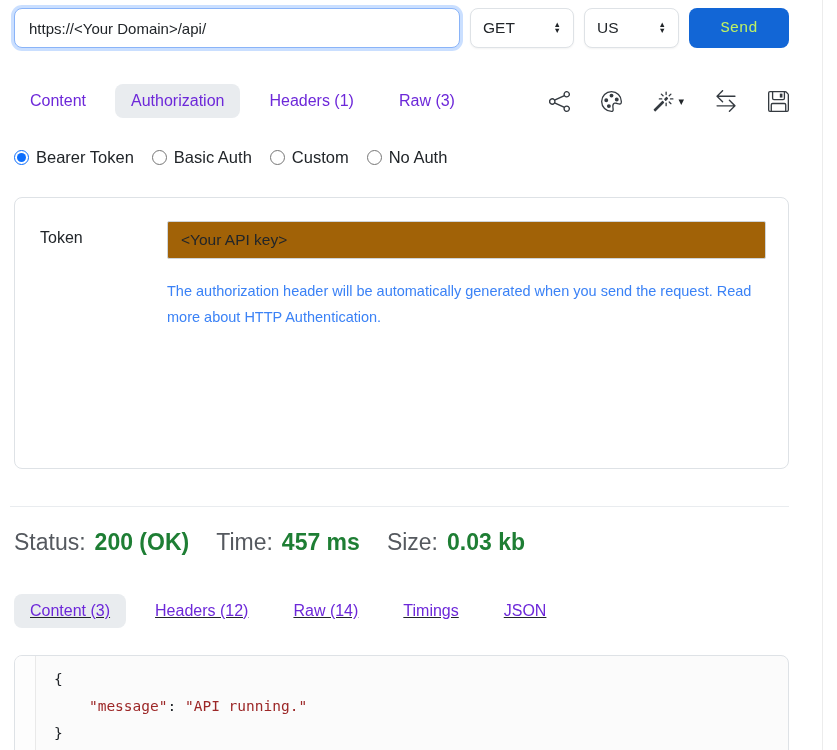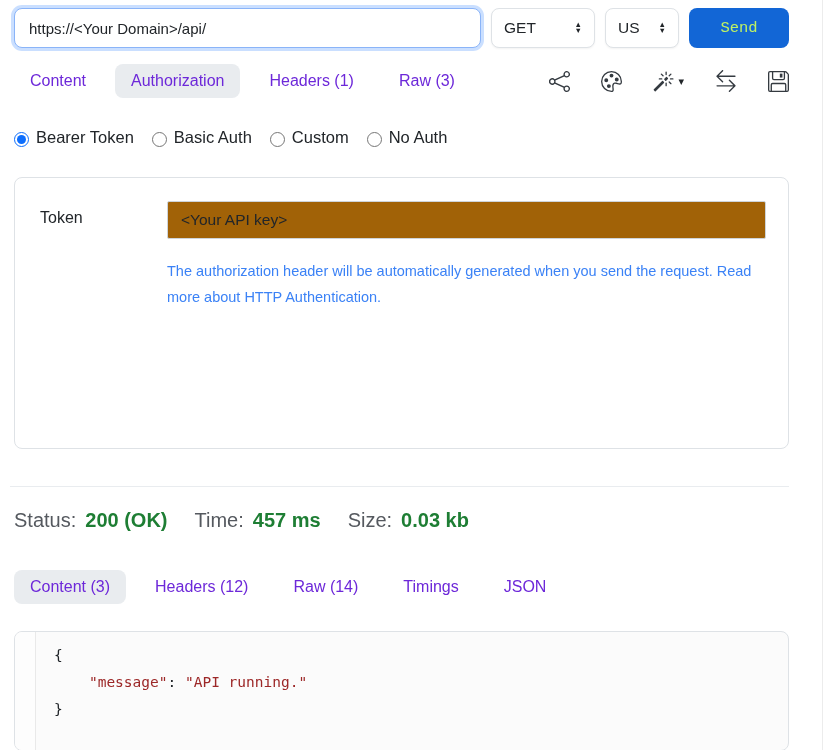--- a/index.html
+++ b/index.html
@@ -10,37 +10,37 @@
     font-family:"Liberation Sans", sans-serif;
     font-size:16px;
   }
   .app {
     width:823px; height:750px;
     border-right:1px solid #ececec;
     padding:8px 33px 0 14px;
   }
 
   
-  .url-row { display:flex; gap:10px; height:40px; margin-bottom:16px; }
+  .url-row { display:flex; gap:10px; height:40px; margin-bottom:36px; }
   .url-input {
     flex:1; min-width:0;
     border:1px solid #8ab4f8; border-radius:8px;
     box-shadow:0 0 0 3px rgba(13,110,253,.22);
     padding:0 14px; font-size:15px; color:#212529;
     font-family:"Liberation Sans", sans-serif;
     outline:none; background:#fff;
   }
   .select-box {
     border:1px solid #dee2e6; border-radius:8px; background:#fff;
     display:flex; align-items:center; justify-content:space-between;
     padding:0 12px; font-size:15.5px; cursor:pointer;
     box-shadow:0 1px 2px rgba(0,0,0,.05);
   }
   .select-method { width:104px; }
-  .select-region { width:74px; }
+  .select-region { width:95px; }
   .updown { display:flex; flex-direction:column; line-height:6px; font-size:7.5px; color:#212529; }
   .send-btn {
     width:100px; border:none; border-radius:8px;
     background:#1266d6; color:#bef264; font-size:15.5px;
     font-family:Liberation Mono, monospace; cursor:pointer;
   }
 
   
   .tabs-row { display:flex; align-items:center; }
   .tab {
@@ -48,21 +48,21 @@
     margin-right:13px; cursor:pointer; white-space:nowrap; color:#6d28d9;
   }
   .tab.active { background:#e9ecef; }
   .spacer { flex:1; }
   .icon-btn { margin-left:31px; cursor:pointer; display:flex; align-items:center; color:#343a40; }
   .icon-btn svg { display:block; }
   .caret { font-size:11px; margin-left:4px; color:#212529; }
 
   
   .auth-row { display:flex; align-items:center; gap:18px; margin-top:30px; font-size:16.5px; }
-  .auth-opt { display:flex; align-items:flex-end; cursor:pointer; }
+  .auth-opt { display:flex; align-items:center; cursor:pointer; }
   .auth-opt input { width:15px; height:15px; margin:0 7px 0 0; accent-color:#0d6efd; }
 
   
   .panel {
     margin-top:30px; height:272px;
     border:1px solid #dee2e6; border-radius:8px; background:#fff;
     padding:23px 22px 0 25px;
   }
   .panel-row { display:flex; }
   .token-label { width:127px; font-size:16px; padding-top:8px; flex:none; }
@@ -70,27 +70,27 @@
   .token-input {
     width:100%; height:38px;
     border:1px solid #ced4da; border-radius:2px;
     padding:0 13px; font-size:15.5px; color:#212529;
     font-family:"Liberation Sans", sans-serif; outline:none; background:#a16207;
   }
   .help-text { margin-top:20px; font-size:14.5px; line-height:1.78; max-width:595px; color:#3b82f6; }
 
   
   .divider { border:none; border-top:1px solid #e9ecef; margin:37px 0 0 -4px; }
-  .status-row { display:flex; align-items:center; gap:27px; margin-top:22px; font-size:20px; }
+  .status-row { display:flex; align-items:center; gap:27px; margin-top:22px; font-size:23px; }
   .stat { display:flex; align-items:baseline; }
   .stat-label { color:#55595f; margin-right:9px; }
   .stat-value { color:#1e7e34; font-weight:700; }
 
   
-  .resp-tabs { margin-top:38px; }
+  .resp-tabs { margin-top:38px;text-decoration:underline; }
 
   
   .code-block {
     margin-top:27px; height:120px;
     border:1px solid #dee2e6; border-radius:8px; background:#fbfbfb;
     display:flex; overflow:hidden;
   }
   .code-gutter { width:21px; flex:none; border-right:1px solid #e9e9e9; background:#fdfdfd; }
   .code-area {
     padding:10px 18px; font-family:"DejaVu Sans Mono", "Liberation Mono", monospace;

